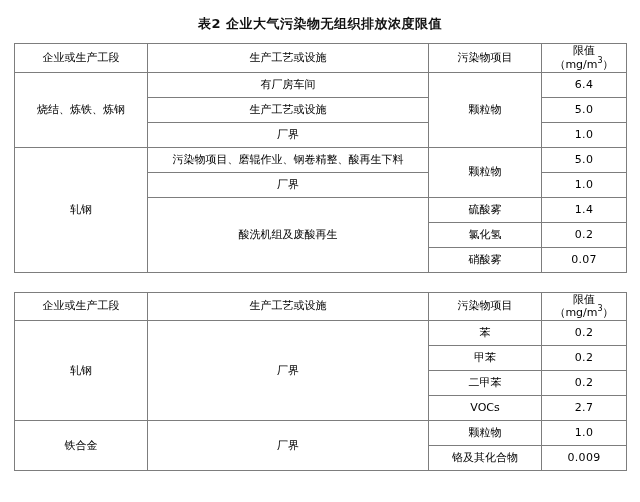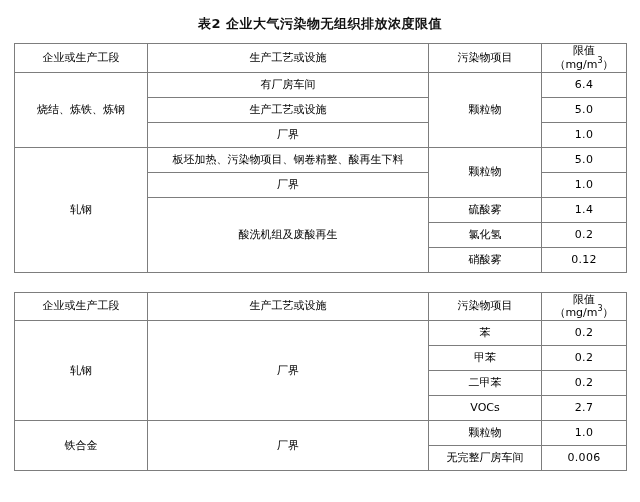--- a/index.html
+++ b/index.html
@@ -101,40 +101,40 @@
       <tr>
         <td>生产工艺或设施</td>
         <td class="num">5.0</td>
       </tr>
       <tr>
         <td>厂界</td>
         <td class="num">1.0</td>
       </tr>
       <tr>
         <td rowspan="5">轧钢</td>
-        <td>板坯加热、污染物项目、钢卷精整、酸再生下料</td>
+        <td>污染物项目、磨辊作业、钢卷精整、酸再生下料</td>
         <td rowspan="2">颗粒物</td>
         <td class="num">5.0</td>
       </tr>
       <tr>
         <td>厂界</td>
         <td class="num">1.0</td>
       </tr>
       <tr>
         <td rowspan="3">酸洗机组及废酸再生</td>
         <td>硫酸雾</td>
         <td class="num">1.4</td>
       </tr>
       <tr>
         <td>氯化氢</td>
         <td class="num">0.2</td>
       </tr>
       <tr>
         <td>硝酸雾</td>
-        <td class="num">0.12</td>
+        <td class="num">0.07</td>
       </tr>
     </tbody>
   </table>
 
   <div class="spacer"></div>
 
   <table class="tbl">
     <colgroup>
       <col class="col-a">
         <col class="col-b">
@@ -168,19 +168,19 @@
         <td>VOCs</td>
         <td class="num">2.7</td>
       </tr>
       <tr>
         <td rowspan="2">铁合金</td>
         <td rowspan="2">厂界</td>
         <td>颗粒物</td>
         <td class="num">1.0</td>
       </tr>
       <tr>
-        <td>无完整厂房车间</td>
-        <td class="num">0.006</td>
+        <td>铬及其化合物</td>
+        <td class="num">0.009</td>
       </tr>
     </tbody>
   </table>
 
 </div>
 
 </body></html>

